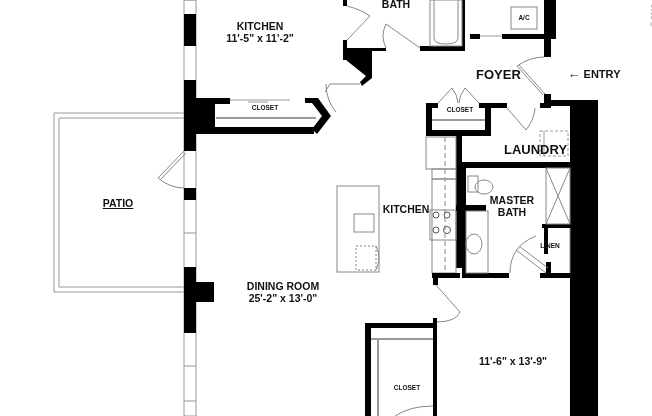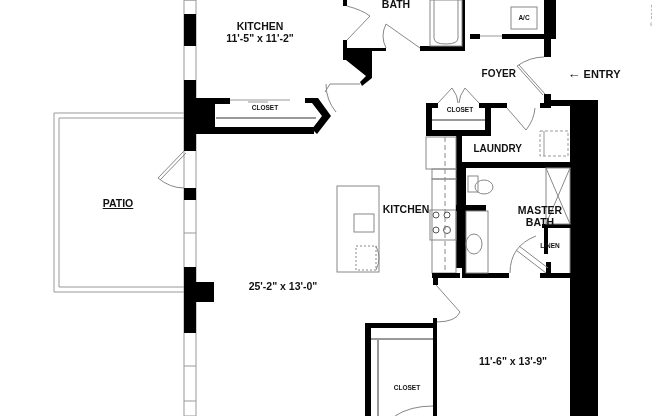--- a/index.html
+++ b/index.html
@@ -1,21 +1,21 @@
 <!DOCTYPE html>
 <html><head>
 <meta charset="utf-8">
 <style>
   html, body { margin:0; padding:0; background:#ffffff; }
   body { width:652px; height:416px; overflow:hidden; position:relative; font-family:"Liberation Sans", sans-serif; }
   #plan { position:absolute; left:0; top:0; width:652px; height:416px; }
   .lbl { position:absolute; color:#111; font-family:"Liberation Sans", sans-serif; font-weight:bold; text-align:center; white-space:nowrap; line-height:1.15; }
   .lbl .dim { display:block; font-weight:bold; }
   .big { font-size:10.5px; }
-  .small { font-size:10px;text-align:right; }
+  .small { font-size:13px; }
   .tiny { font-size:6.5px; }
   .copyright { position:absolute; right:2px; top:4px; font-size:7px; color:#888; transform:rotate(-90deg); transform-origin:right top; white-space:nowrap; font-family:"Liberation Sans", sans-serif; }
 </style>
 </head>
 <body>
 
 <svg id="plan" viewBox="0 0 652 416" xmlns="http://www.w3.org/2000/svg">
 
   <g fill="none" stroke="#999" stroke-width="1">
     <polyline points="184,113 54,113 54,292 184,292"></polyline>
@@ -197,36 +197,37 @@
 <div class="lbl big" style="left:564px; top:67px; width:60px; font-size:11px;">
   <span style="font-size:13px;">←</span>
   <span>ENTRY</span>
 </div>
 <div class="lbl tiny" style="left:240px; top:104px; width:50px;">
   <span>CLOSET</span>
 </div>
 <div class="lbl tiny" style="left:436px; top:106px; width:48px;">
   <span>CLOSET</span>
 </div>
-<div class="lbl small" style="left:472px; top:143px; width:50px;">
+<div class="lbl small" style="left:504px; top:143px; width:50px;">
   <span>LAUNDRY</span>
 </div>
 <div class="lbl big" style="left:98px; top:197px; width:40px;text-decoration:underline;">
   <span>PATIO</span>
 </div>
 <div class="lbl big" style="left:380px; top:203px; width:52px;">
   <span>KITCHEN</span>
 </div>
-<div class="lbl big" style="left:486px; top:204px; width:52px; white-space:normal;margin-left:28px;">
+<div class="lbl big" style="left:486px; top:194px; width:52px; white-space:normal;">
   <span>MASTER BATH</span>
 </div>
 <div class="lbl tiny" style="left:534px; top:242px; width:32px;">
   <span>LINEN</span>
 </div>
 <div class="lbl big" style="left:235px; top:280px; width:96px;">
+  <span class="dim">DINING ROOM</span>
   <span class="dim">25'-2" x 13'-0"</span>
 </div>
 <div class="lbl big" style="left:452px; top:355px; width:122px;">
   <span class="dim">11'-6" x 13'-9"</span>
 </div>
 <div class="lbl tiny" style="left:382px; top:384px; width:50px;">
   <span>CLOSET</span>
 </div>
 
 <div class="copyright">© 2018</div>

